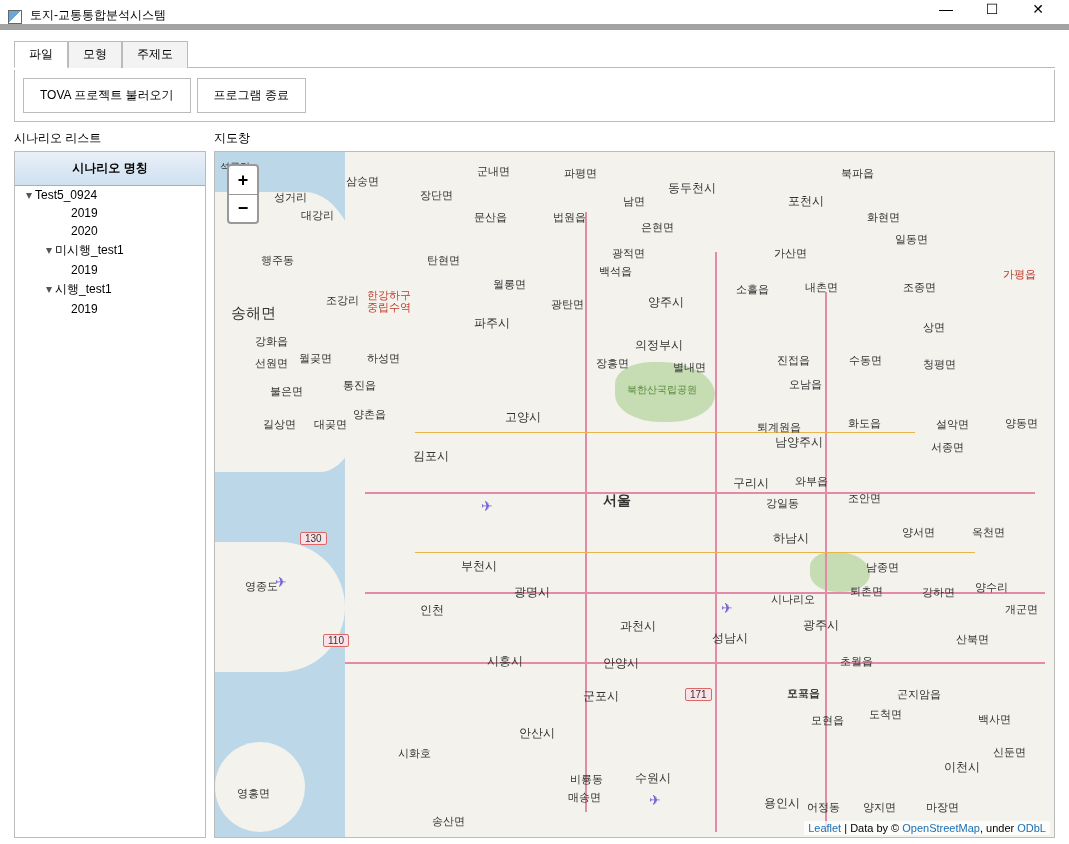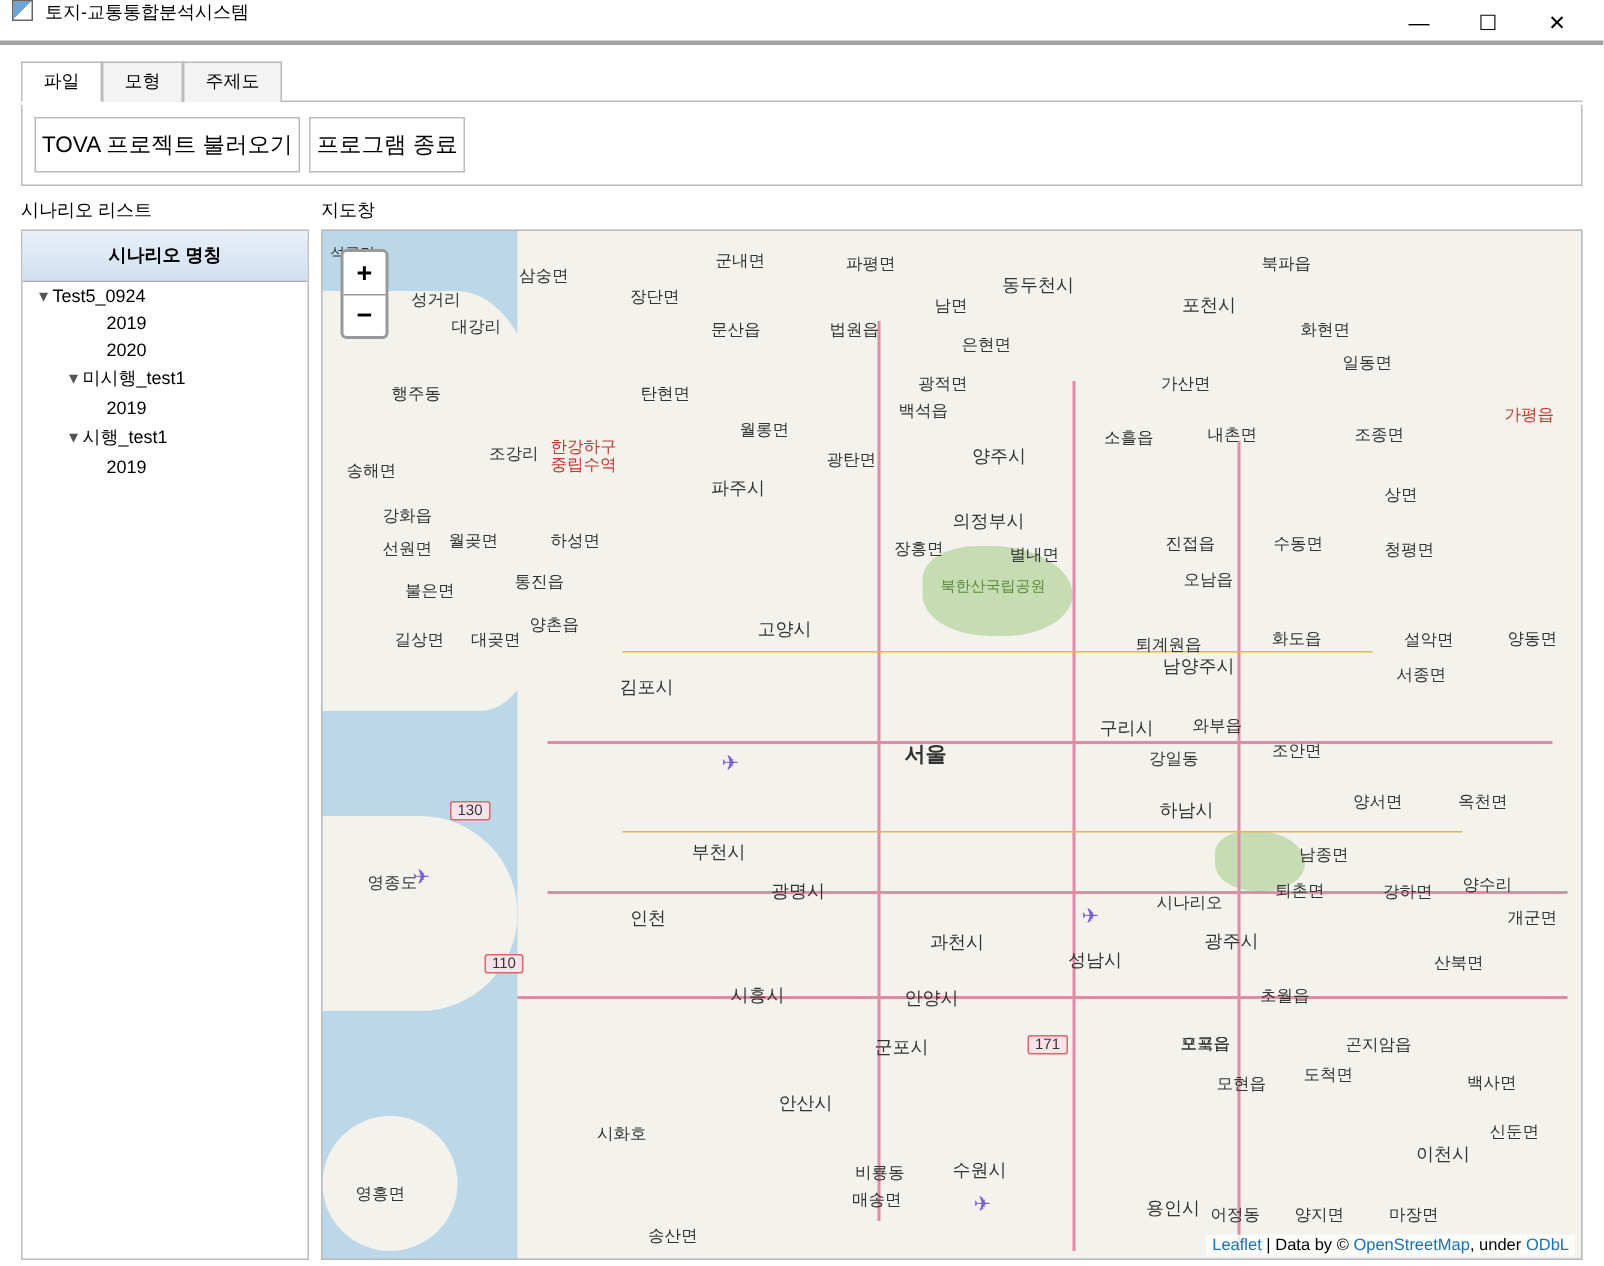--- a/index.html
+++ b/index.html
@@ -1,23 +1,23 @@
 <!DOCTYPE html>
 <html><head>
 <meta charset="utf-8">
 <style>
 * { box-sizing: border-box; margin: 0; padding: 0; font-family: "Malgun Gothic", sans-serif; }
 body { background: #fff; width: 1069px; height: 844px; overflow: hidden; }
 
 .titlebar {
   height: 30px;
   display: flex;
-  align-items: flex-start;
+  align-items: flex-end;
   padding: 0 8px;
-  border-bottom: 3px solid #a3a3a3;
+  border-bottom: 6px solid #a3a3a3;
   background: #fff;
 }
 .titlebar .app-icon {
   width: 14px; height: 14px;
   border: 1px solid #666;
   margin-right: 8px;
   background: linear-gradient(135deg,#6aa7d8 0%,#6aa7d8 50%,#fff 50%);
 }
 .titlebar .title { font-size: 12px; }
 .titlebar .spacer { flex: 1; }
@@ -51,22 +51,22 @@
 }
 
 .toolbar {
   border: 1px solid #bbb;
   border-top: none;
   padding: 8px;
   display: flex;
   gap: 6px;
 }
 .toolbar button {
-  padding: 8px 4px;
-  font-size: 15px;
+  padding: 8px 16px;
+  font-size: 12px;
   background: #fff;
   border: 1px solid #bbb;
   cursor: pointer;
 }
 
 .body {
   display: flex;
   gap: 8px;
   margin-top: 8px;
   height: 708px;
@@ -269,21 +269,21 @@
         <div class="city-label" style="left:588px;top:465px">광주시</div>
         <div class="city-label" style="left:729px;top:607px">이천시</div>
 
         <div class="city-label" style="left:262px;top:12px;font-size:11px">군내면</div>
         <div class="city-label" style="left:349px;top:14px;font-size:11px">파평면</div>
         <div class="city-label" style="left:626px;top:14px;font-size:11px">북파읍</div>
         <div class="city-label" style="left:205px;top:36px;font-size:11px">장단면</div>
         <div class="city-label" style="left:59px;top:38px;font-size:11px">성거리</div>
         <div class="city-label" style="left:86px;top:56px;font-size:11px">대강리</div>
         <div class="city-label" style="left:131px;top:22px;font-size:11px">삼숭면</div>
-        <div class="city-label" style="left:16px;top:152px;font-size:11px">송해면</div>
+        <div class="city-label" style="left:16px;top:152px;font-size:15px">송해면</div>
         <div class="city-label" style="left:40px;top:182px;font-size:11px">강화읍</div>
         <div class="city-label" style="left:40px;top:204px;font-size:11px">선원면</div>
         <div class="city-label" style="left:55px;top:232px;font-size:11px">불은면</div>
         <div class="city-label" style="left:48px;top:265px;font-size:11px">길상면</div>
         <div class="city-label" style="left:99px;top:265px;font-size:11px">대곶면</div>
         <div class="city-label" style="left:138px;top:255px;font-size:11px">양촌읍</div>
         <div class="city-label" style="left:128px;top:226px;font-size:11px">통진읍</div>
         <div class="city-label" style="left:84px;top:199px;font-size:11px">월곶면</div>
         <div class="city-label" style="left:152px;top:199px;font-size:11px">하성면</div>
         <div class="city-label" style="left:111px;top:141px;font-size:11px">조강리</div>

